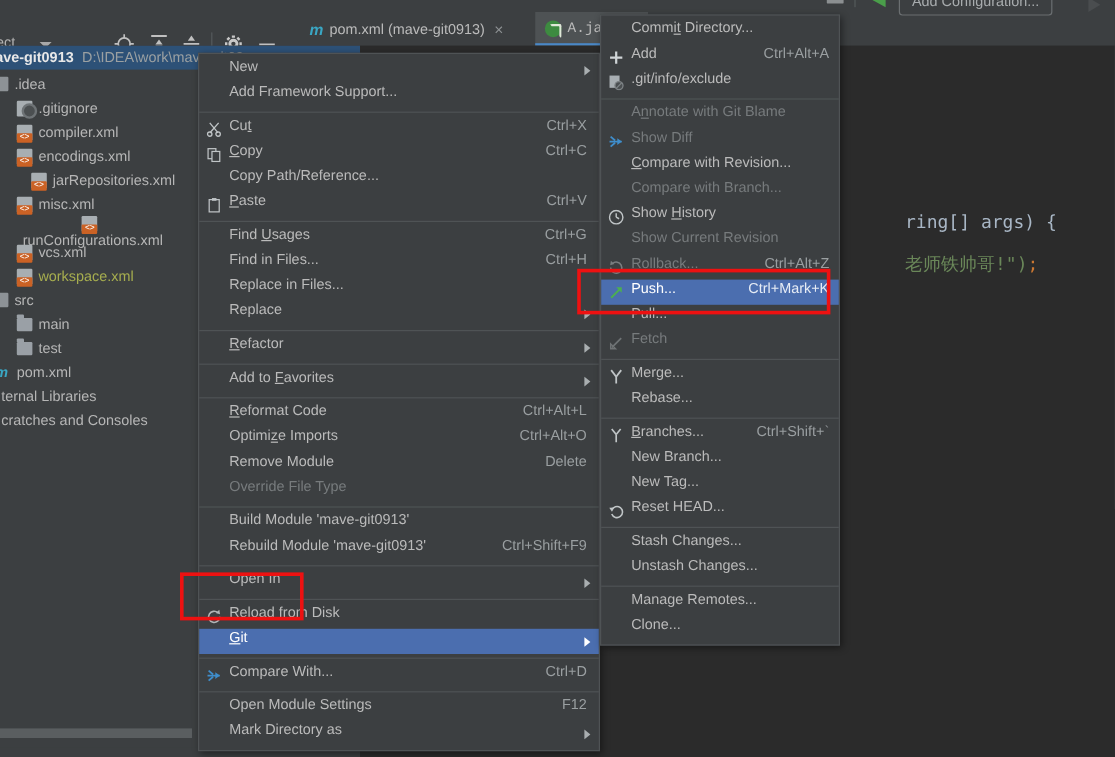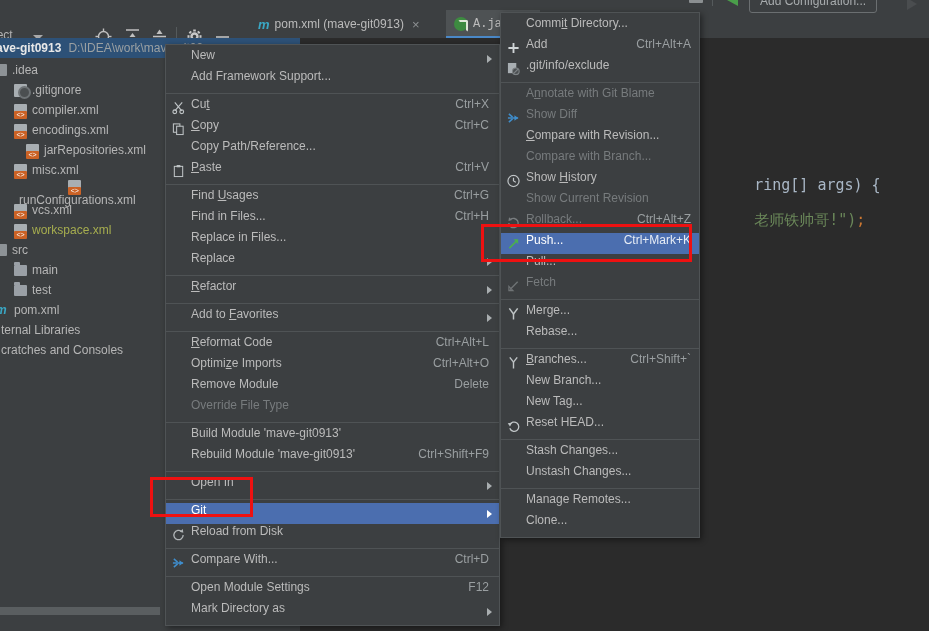--- a/index.html
+++ b/index.html
@@ -489,32 +489,32 @@
       <div class="mi">
         <span>Rebuild Module 'mave-git0913'</span>
         <span class="acc">Ctrl+Shift+F9</span>
       </div>
       <div class="msep"></div>
       <div class="mi">
         <span>Open In</span>
         <span class="sub"></span>
       </div>
       <div class="msep"></div>
+      <div class="mi">
+        <span class="mic">
+          <svg width="13" height="13" viewBox="0 0 14 14">
+            <path d="M12 7a5 5 0 1 1-1.6-3.6" fill="none" stroke="#b0b5b7" stroke-width="1.4"></path>
+            <polygon points="11.6,0.6 12.2,4.6 8.4,3.6" fill="#b0b5b7"></polygon>
+          </svg>
+        </span>
+        <span>Reload from Disk</span>
+      </div>
       <div class="mi sel">
         <span><span class="u">G</span>it</span>
         <span class="sub"></span>
-      </div>
-      <div class="mi">
-        <span class="mic">
-          <svg width="13" height="13" viewBox="0 0 14 14">
-            <path d="M12 7a5 5 0 1 1-1.6-3.6" fill="none" stroke="#b0b5b7" stroke-width="1.4"></path>
-            <polygon points="11.6,0.6 12.2,4.6 8.4,3.6" fill="#b0b5b7"></polygon>
-          </svg>
-        </span>
-        <span>Reload from Disk</span>
       </div>
       <div class="msep"></div>
       <div class="mi">
         <span class="mic">
           <svg width="13" height="13" viewBox="0 0 14 14">
             <line x1="1" y1="7" x2="12" y2="7" stroke="#3f8ecc" stroke-width="1.6"></line>
             <polygon points="12,7 8,4 8,10" fill="#3f8ecc"></polygon>
             <line x1="2" y1="2.5" x2="6" y2="6" stroke="#3f8ecc" stroke-width="1.6"></line>
             <line x1="2" y1="11.5" x2="6" y2="8" stroke="#3f8ecc" stroke-width="1.6"></line>
           </svg>

